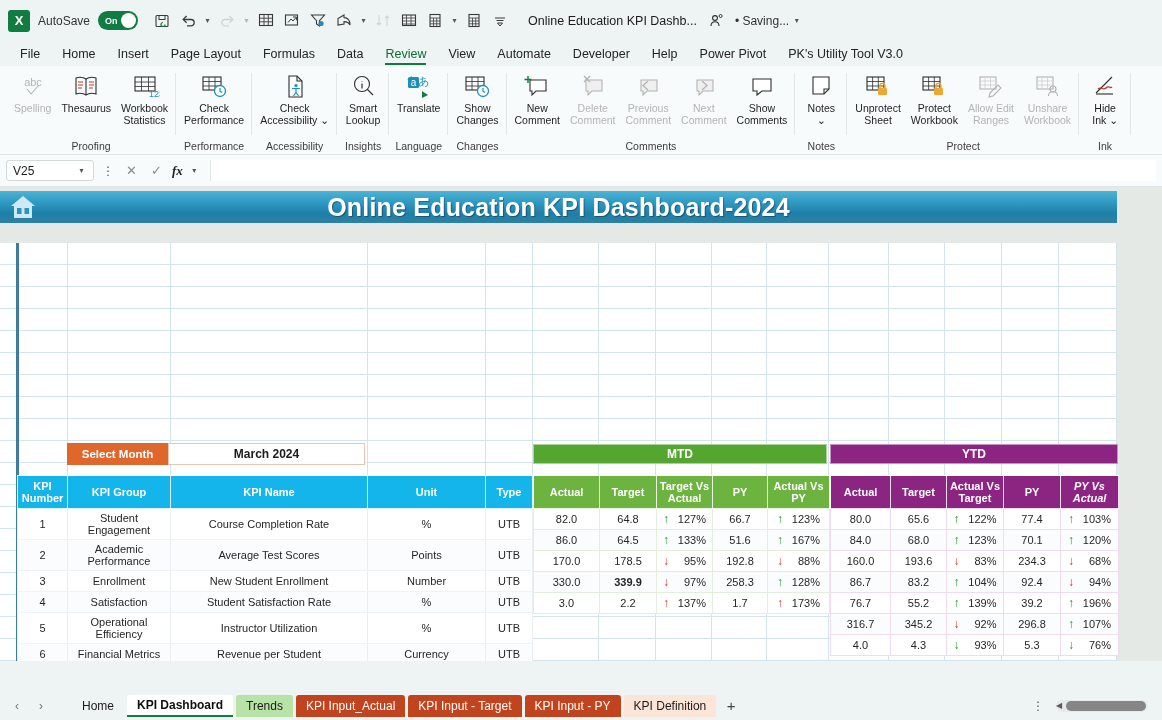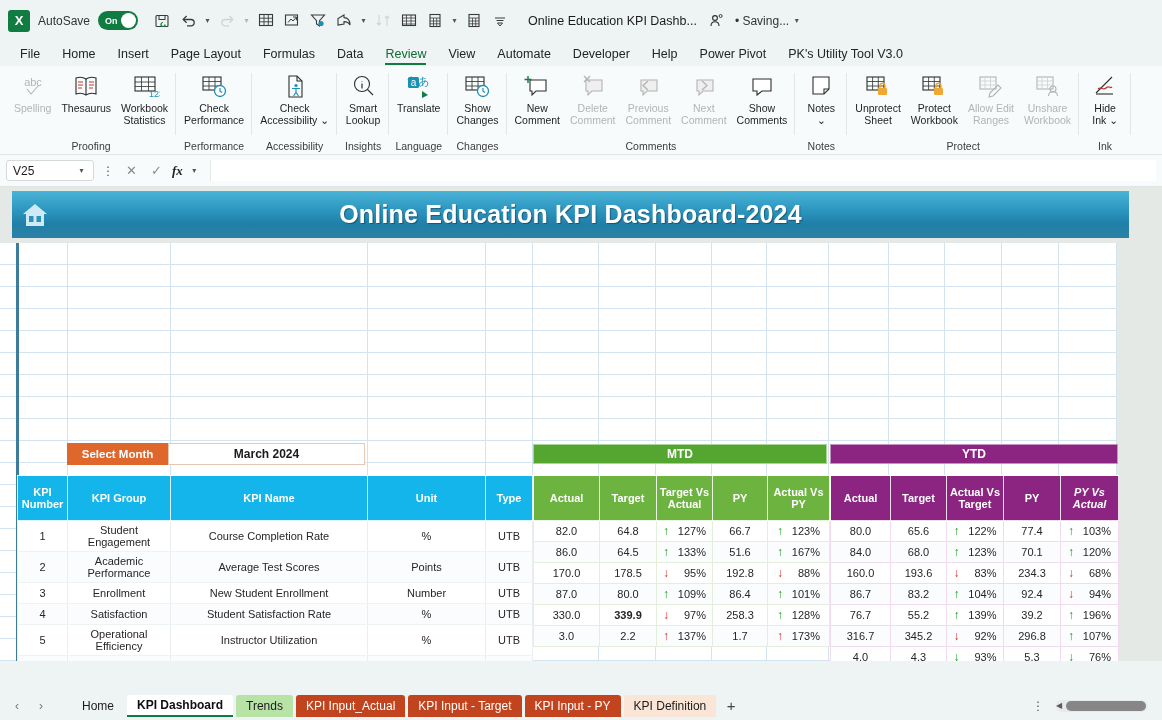--- a/index.html
+++ b/index.html
@@ -81,23 +81,23 @@
   }
   .vdots{color:#555;font-size:12px;padding:0 2px;letter-spacing:0;}
   .fbtn{width:19px;height:19px;display:flex;align-items:center;justify-content:center;color:#8a8a8a;font-size:13px;}
   .fx{font-style:italic;font-family:"Liberation Serif",serif;font-weight:bold;font-size:13px;color:#1f1f1f;}
   .finput{flex:1;height:21px;background:#fff;border-left:1px solid #e3e8e8;margin-left:4px;}
 
   
   .sheet{position:relative;height:474px;background:#e4e9e6;overflow:hidden;}
 
   .banner{
-    position:absolute;left:0;top:4px;width:1117px;height:47px;
+    position:absolute;left:0;top:4px;width:1117px;height:32px;
     background:linear-gradient(to bottom,#4ab3d6 0%,#2a93bd 45%,#1f7fa8 70%,#2c82a5 100%);
-    display:flex;align-items:center;margin-left:12px;
+    display:flex;align-items:center;
   }
   .home-ic{width:46px;display:flex;align-items:center;justify-content:center;}
   .banner-title{
     flex:1;text-align:center;color:#ffffff;font-size:25px;font-weight:bold;
     letter-spacing:.2px;margin-right:46px;
     text-shadow:1px 1px 1px rgba(0,0,0,.35);
   }
 
   .grid-bg{
     position:absolute;left:0;top:56px;width:1117px;height:420px;
@@ -125,21 +125,21 @@
     position:absolute;height:20px;color:#fff;font-size:12px;font-weight:bold;
     display:flex;align-items:center;justify-content:center;border:1px solid rgba(255,255,255,.5);
   }
   .secbar.mtd{left:533px;top:257px;width:294px;background:#55a630;}
   .secbar.ytd{left:830px;top:257px;width:288px;background:#8c2482;}
 
   
   .tbl{position:absolute;top:288px;border-collapse:collapse;font-size:11px;}
   .tbl th{
     color:#fff;font-size:11px;font-weight:bold;text-align:center;
-    padding:10px 2px;line-height:12px;border:1px solid rgba(255,255,255,.85);
+    padding:4px 2px;line-height:12px;border:1px solid rgba(255,255,255,.85);
   }
   .tbl td{
     text-align:center;padding:3px 3px;border-left:1px solid #e8eef2;border-right:1px solid #e8eef2;
     border-bottom:1px solid #eef3f6;color:#262626;height:21px;
   }
   .tbl tbody tr:nth-child(odd) td{background:#ffffff;}
   .tbl tbody tr:nth-child(even) td{background:#fafcfd;}
 
   .tbl-left{left:17px;}
   .tbl-left th{background:#13b5ea;}
@@ -734,37 +734,20 @@
           </td>
           <td style="width: 55px;">192.8</td>
           <td style="width: 62px;">
             <div class="cellpair">
               <span class="arrow dn-r">↓</span>
               <span class="pct">88%</span>
             </div>
           </td>
         </tr>
         <tr>
-          <td style="width: 66px;">87.0</td>
-          <td style="width: 57px;">80.0</td>
-          <td style="width: 56px;">
-            <div class="cellpair">
-              <span class="arrow up-g">↑</span>
-              <span class="pct">109%</span>
-            </div>
-          </td>
-          <td style="width: 55px;">86.4</td>
-          <td style="width: 62px;">
-            <div class="cellpair">
-              <span class="arrow up-g">↑</span>
-              <span class="pct">101%</span>
-            </div>
-          </td>
-        </tr>
-        <tr>
           <td style="width: 66px;">330.0</td>
           <td style="width: 57px; font-weight: bold;">339.9</td>
           <td style="width: 56px;">
             <div class="cellpair">
               <span class="arrow dn-r">↓</span>
               <span class="pct">97%</span>
             </div>
           </td>
           <td style="width: 55px;">258.3</td>
           <td style="width: 62px;">

